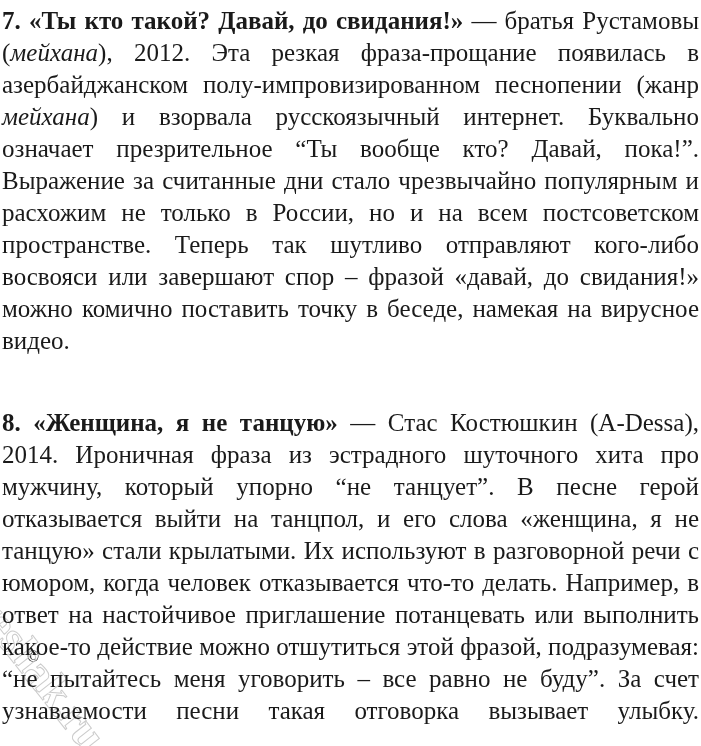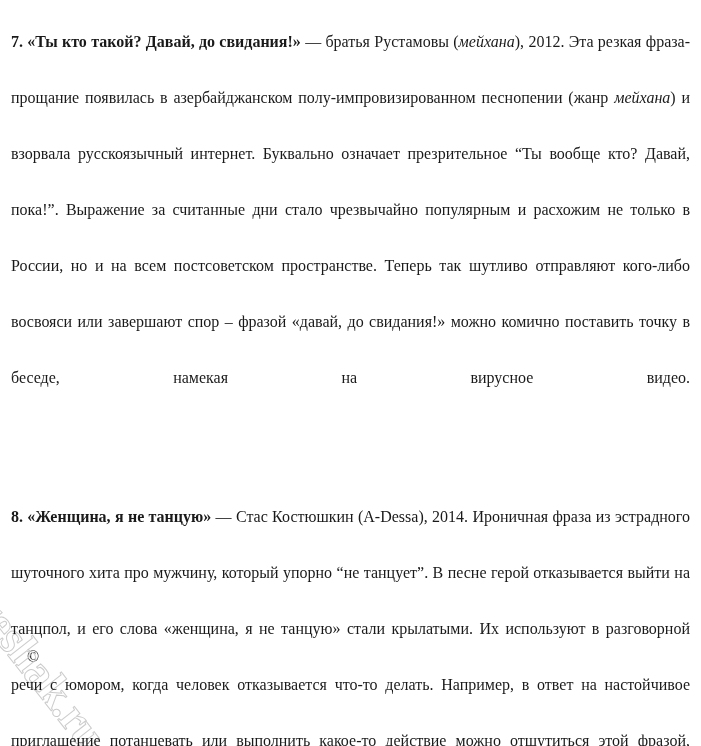--- a/index.html
+++ b/index.html
@@ -63,25 +63,25 @@
   
   #text-body {
     position: absolute;
     left: 2px;
     top: 0;
     width: 697px;
     z-index: 2;
   }
 
   .para {
-    margin: 9px;
+    margin: 0;
     text-align: justify;
     text-justify: inter-word;
-    font-size: 16px;
-    line-height: 56px;
+    font-size: 25px;
+    line-height: 32px;
   }
   .para.p7 { padding-top: 5px; }
   .para.p8 { padding-top: 18px; }
 
   
   .para::after {
     content: "";
     display: inline-block;
     width: 100%;
   }

